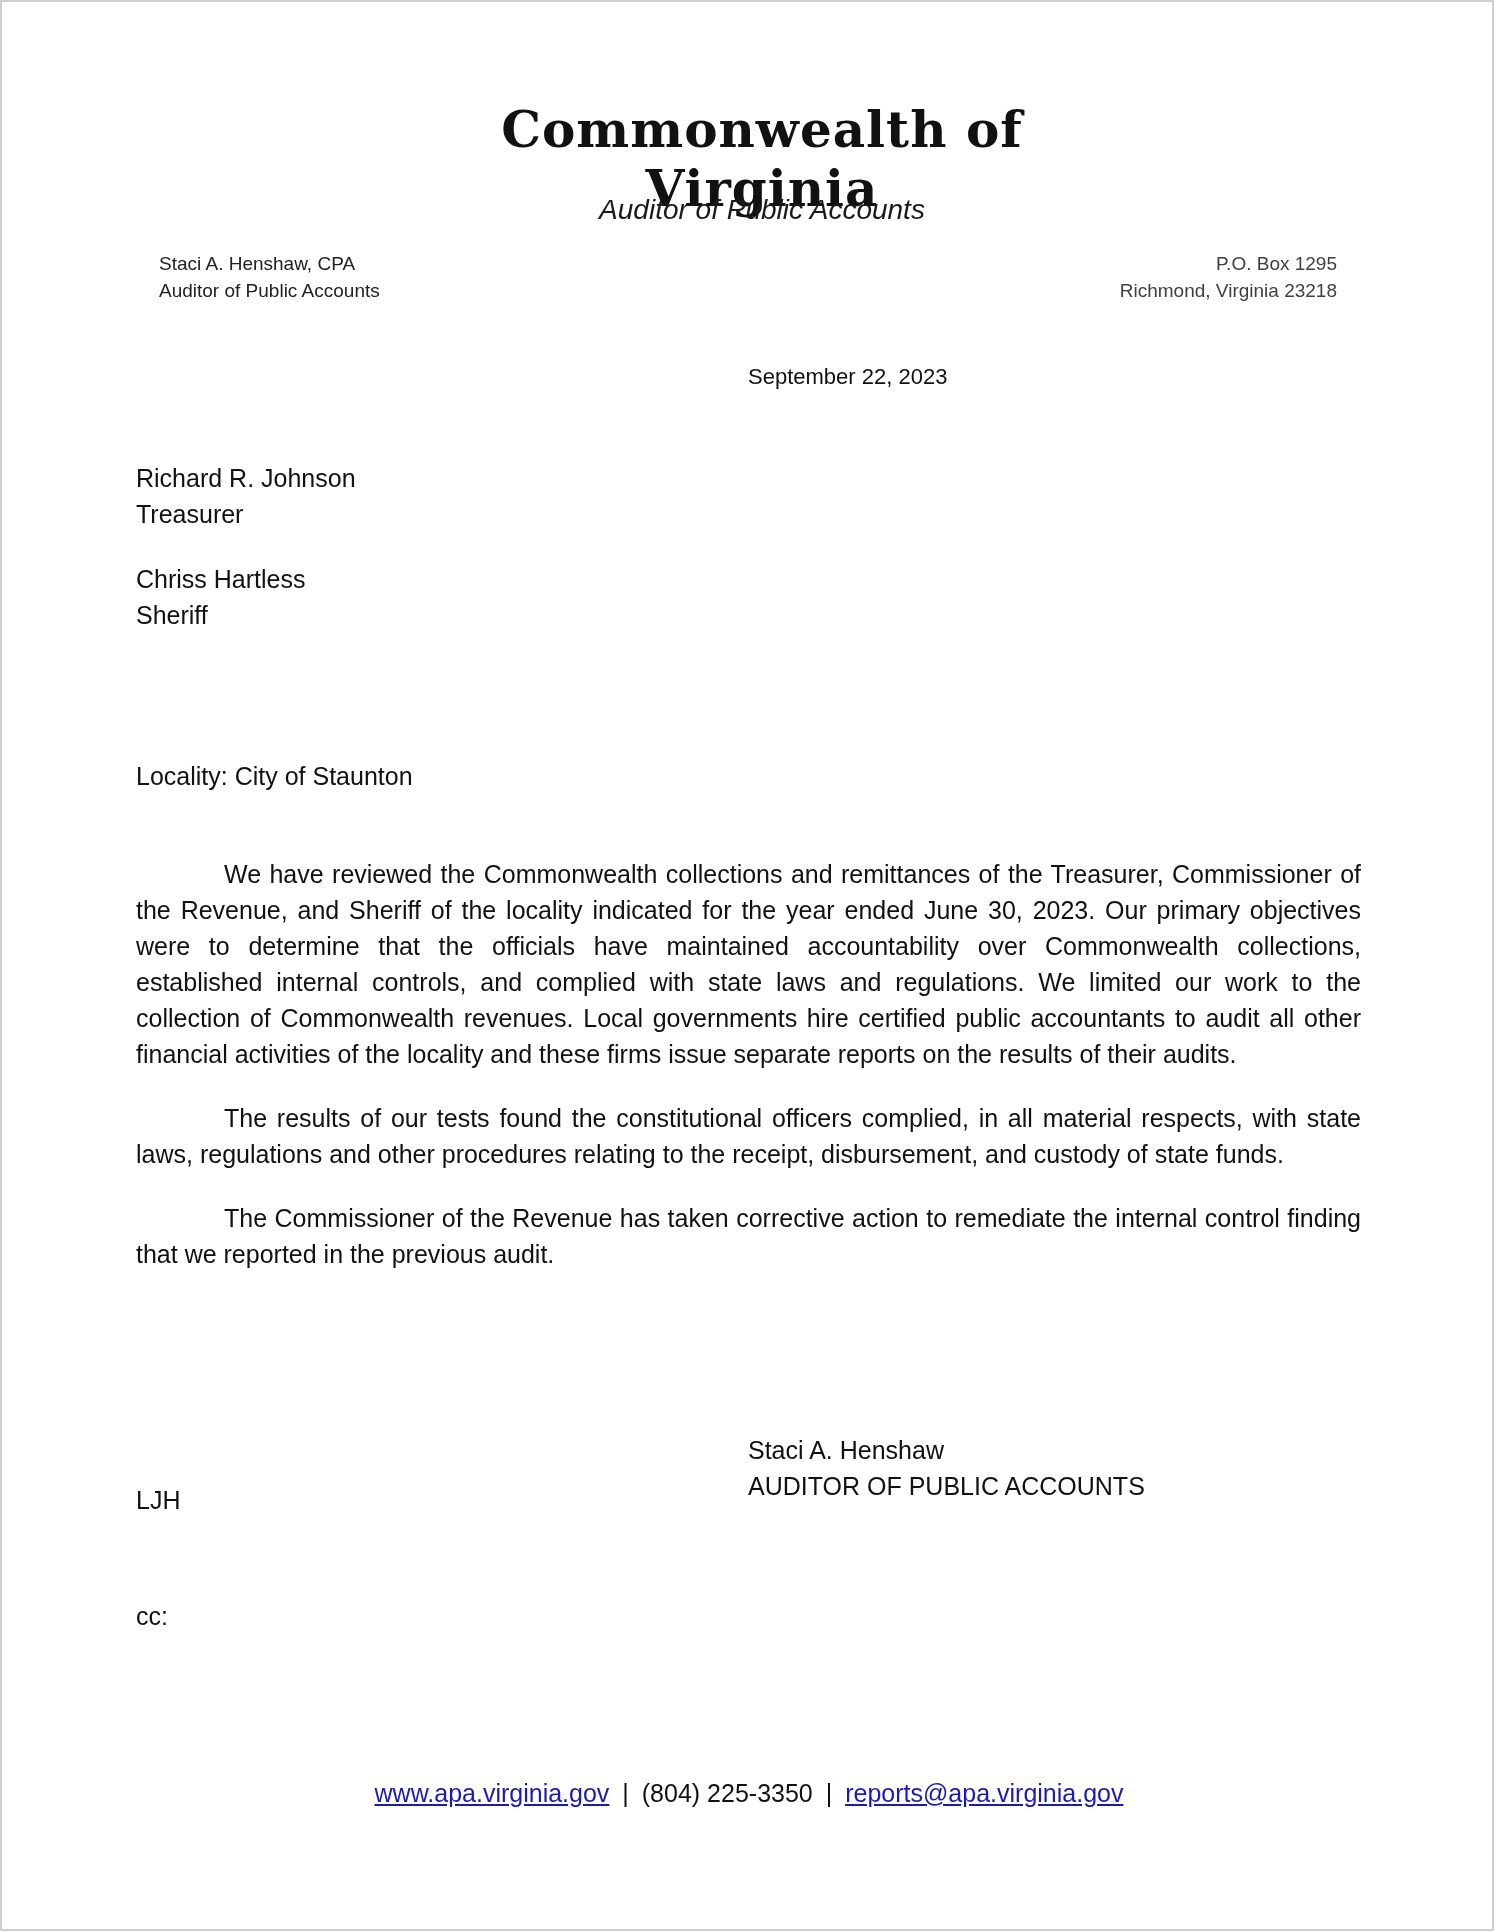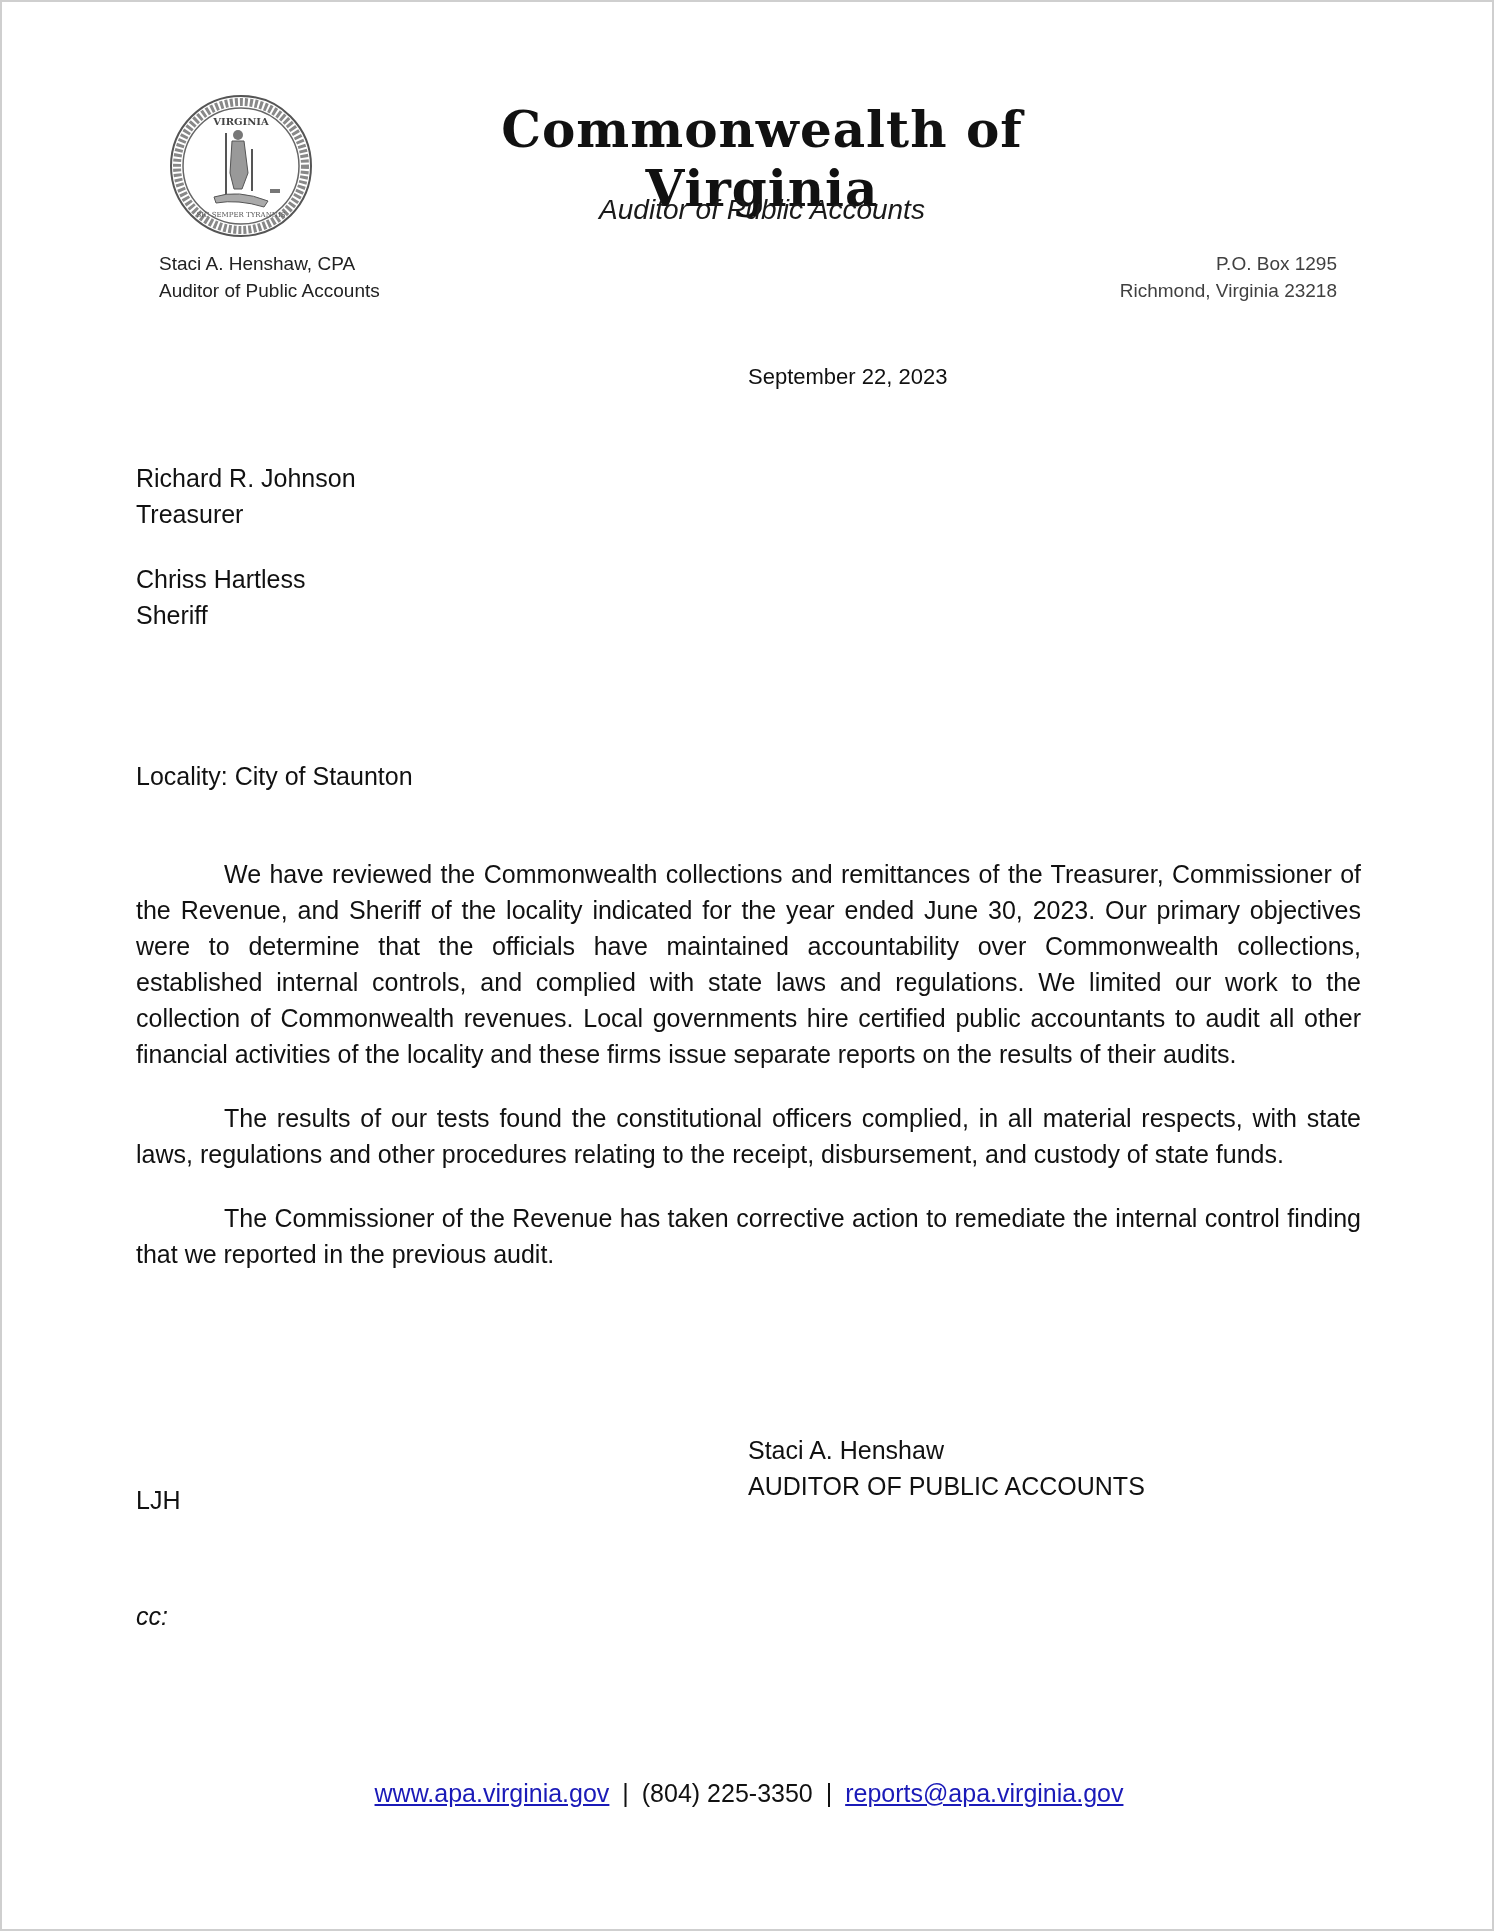--- a/index.html
+++ b/index.html
@@ -120,58 +120,41 @@
       margin-top: 28px;
     }
     .cc {
       position: absolute;
       left: 134px;
       top: 1596px;
       font-size: 25px;
       line-height: 36px;
       display: flex;
     }
-    .cc-label { width: 88px; font-style: italic; }
+    .cc-label { width: 88px; }
     .footer {
       position: absolute;
       left: 0;
       width: 1494px;
       top: 1777px;
       text-align: center;
       font-size: 25px;
       color: #111;
     }
     .footer a {
       color: #1a1ab8;
       text-decoration: underline;
     }
     .footer .sep { margin: 0 6px; }
   </style>
 </head>
 <body>
 
 <div class="page">
 
-  <div class="seal">
-    <svg viewBox="0 0 146 146" xmlns="http://www.w3.org/2000/svg">
-      <circle cx="73" cy="73" r="70" fill="#fff" stroke="#555" stroke-width="2"></circle>
-      <circle cx="73" cy="73" r="64" fill="none" stroke="#888" stroke-width="8" stroke-dasharray="3 2"></circle>
-      <circle cx="73" cy="73" r="58" fill="#fff" stroke="#666" stroke-width="1.5"></circle>
-      <text x="73" y="32" text-anchor="middle" font-family="DejaVu Serif, serif" font-size="10" font-weight="bold" fill="#444">VIRGINIA</text>
-
-      <circle cx="70" cy="42" r="5" fill="#777"></circle>
-      <path d="M64 48 L76 48 L80 80 L74 96 L66 96 L62 80 Z" fill="#999" stroke="#555" stroke-width="1"></path>
-      <line x1="58" y1="40" x2="58" y2="104" stroke="#555" stroke-width="2"></line>
-      <line x1="84" y1="56" x2="84" y2="98" stroke="#555" stroke-width="2"></line>
-
-      <path d="M46 104 Q70 96 100 108 L96 114 Q70 106 48 110 Z" fill="#aaa" stroke="#555" stroke-width="1"></path>
-      <rect x="102" y="96" width="10" height="4" fill="#777"></rect>
-      <text x="73" y="124" text-anchor="middle" font-family="DejaVu Serif, serif" font-size="7" fill="#555">SIC SEMPER TYRANNIS</text>
-    </svg>
-  </div>
 
   <div class="letterhead-title">Commonwealth of Virginia</div>
   <div class="letterhead-subtitle">Auditor of Public Accounts</div>
 
   <div class="sender-left">
     <div>Staci A. Henshaw, CPA</div>
     <div>Auditor of Public Accounts</div>
   </div>
 
   <div class="sender-right">

